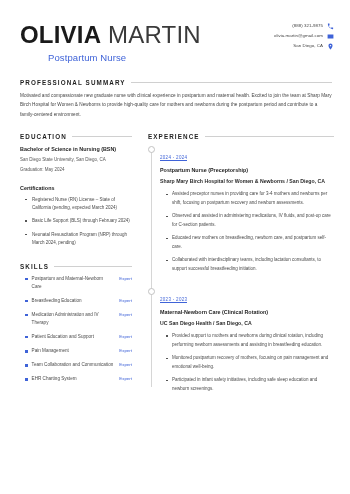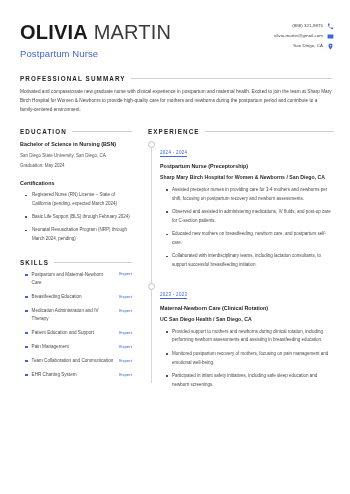--- a/index.html
+++ b/index.html
@@ -25,39 +25,40 @@
 
   
   .header {
     display: flex;
     align-items: flex-start;
     justify-content: space-between;
     padding: 4px 2px 0 6px;
   }
   .name-block { padding-top: 2px; }
   .name {
-    font-size: 20px;
+    font-size: 24px;
     letter-spacing: 0.2px;
     line-height: 1.05;
     color: #1a1a1a;
     white-space: nowrap;
   }
   .name .first {
     font-weight: 700;
   }
   .name .last {
     font-weight: 300;
     color: #3a3a3a;
   }
   .role {
     margin-top: 5px;
     font-size: 9.5px;
     color: #3f63d8;
     font-weight: 400;
     letter-spacing: 0.1px;
+    margin-left: 28px;
   }
   .contacts {
     display: flex;
     flex-direction: column;
     align-items: flex-end;
     gap: 3px;
     padding-top: 3px;
   }
   .contact-row {
     display: flex;

